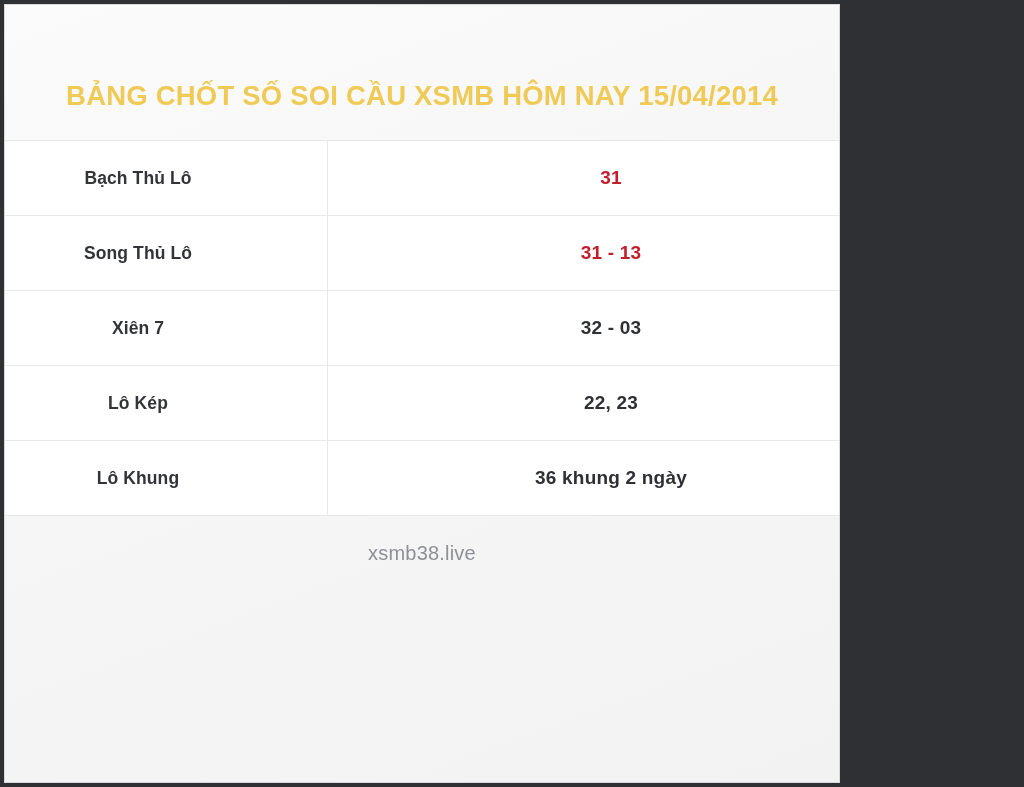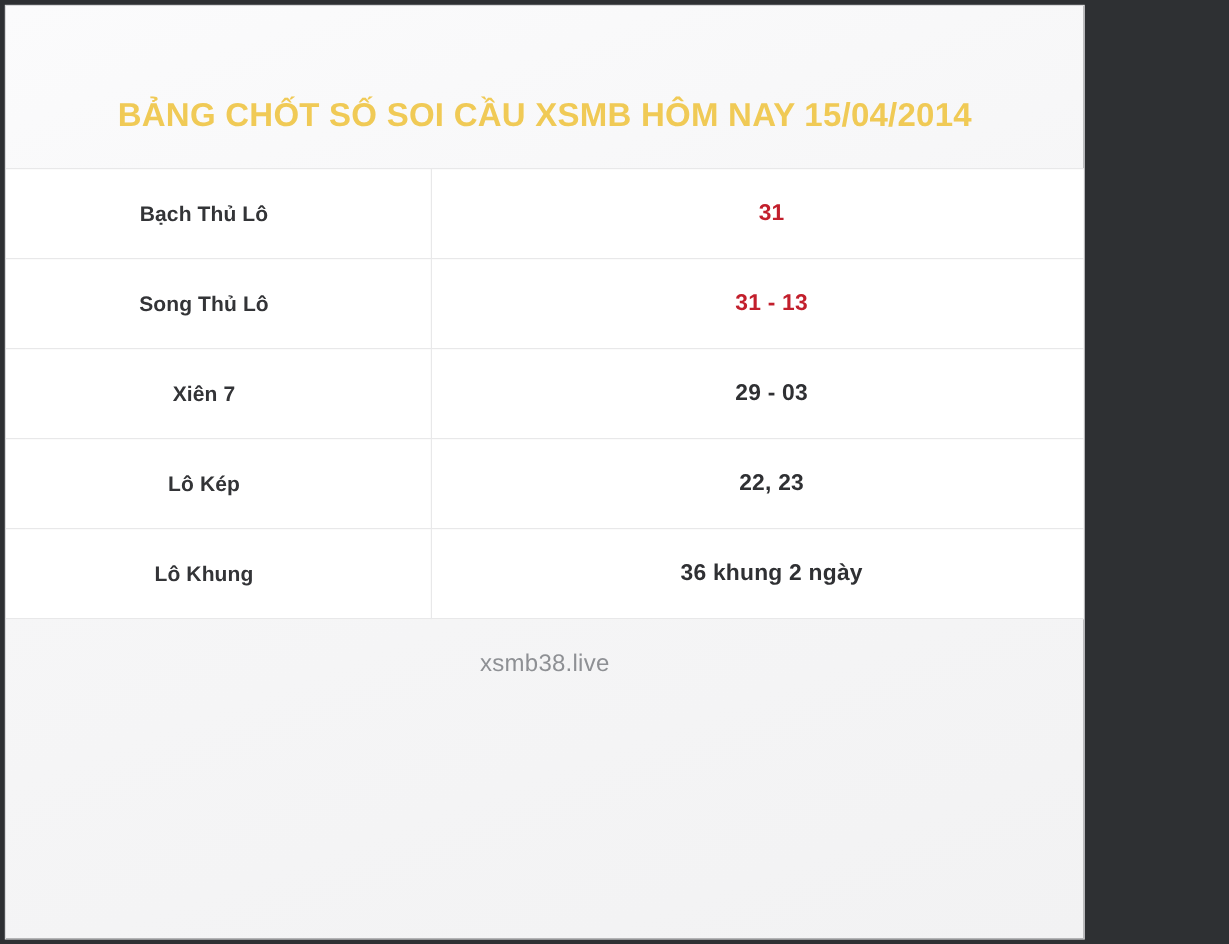--- a/index.html
+++ b/index.html
@@ -11,21 +11,21 @@
     width: 1024px;
     height: 787px;
     background: #2e3033;
     font-family: "Liberation Sans", sans-serif;
     overflow: hidden;
   }
   .frame {
     position: absolute;
     left: 4px;
     top: 4px;
-    width: 900px;
+    width: 836px;
     height: 779px;
     background: linear-gradient(160deg, #fbfbfc 0%, #f6f6f7 45%, #f2f2f3 100%);
     border: 1px solid #d9d9db;
     overflow: hidden;
   }
   .page {
     position: absolute;
     left: 0;
     top: 0;
     width: 100%;
@@ -99,21 +99,21 @@
             <tr>
               <td class="label-cell">Bạch Thủ Lô</td>
               <td class="value-cell highlight">31</td>
             </tr>
             <tr>
               <td class="label-cell">Song Thủ Lô</td>
               <td class="value-cell highlight">31 - 13</td>
             </tr>
             <tr>
               <td class="label-cell">Xiên 7</td>
-              <td class="value-cell">29 - 03</td>
+              <td class="value-cell">32 - 03</td>
             </tr>
             <tr>
               <td class="label-cell">Lô Kép</td>
               <td class="value-cell">22, 23</td>
             </tr>
             <tr>
               <td class="label-cell">Lô Khung</td>
               <td class="value-cell">36 khung 2 ngày</td>
             </tr>
           </tbody>

